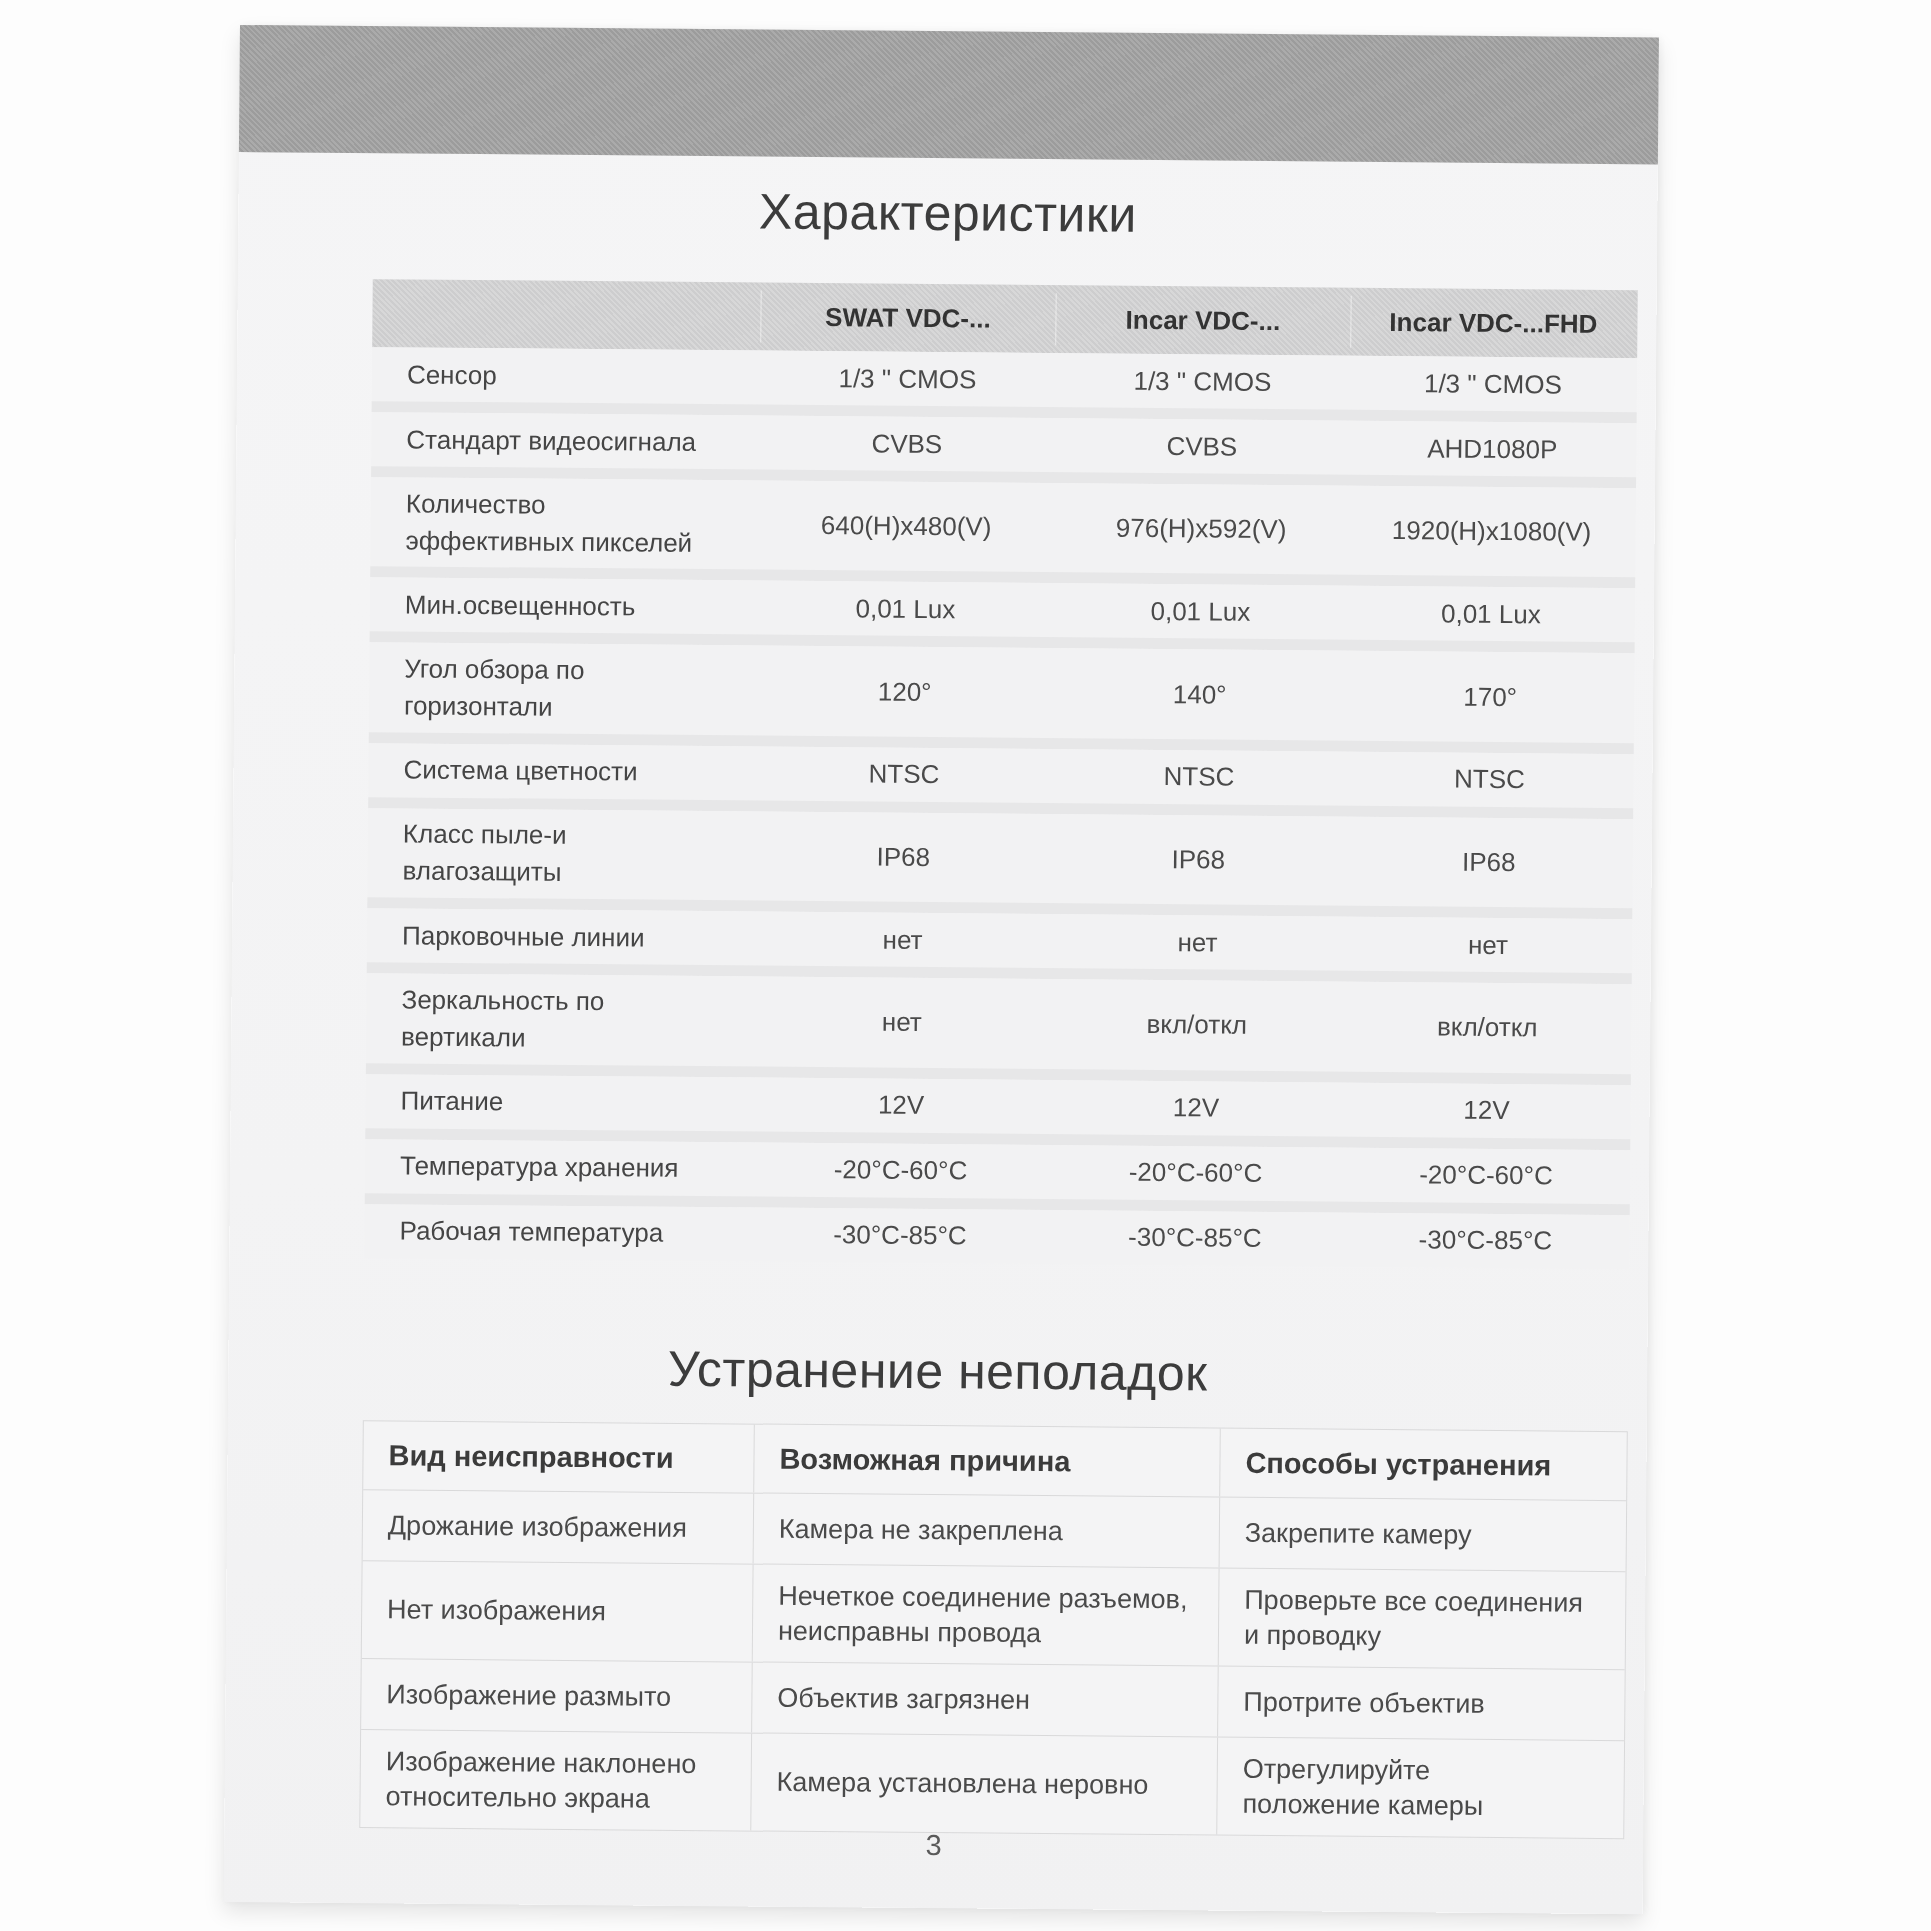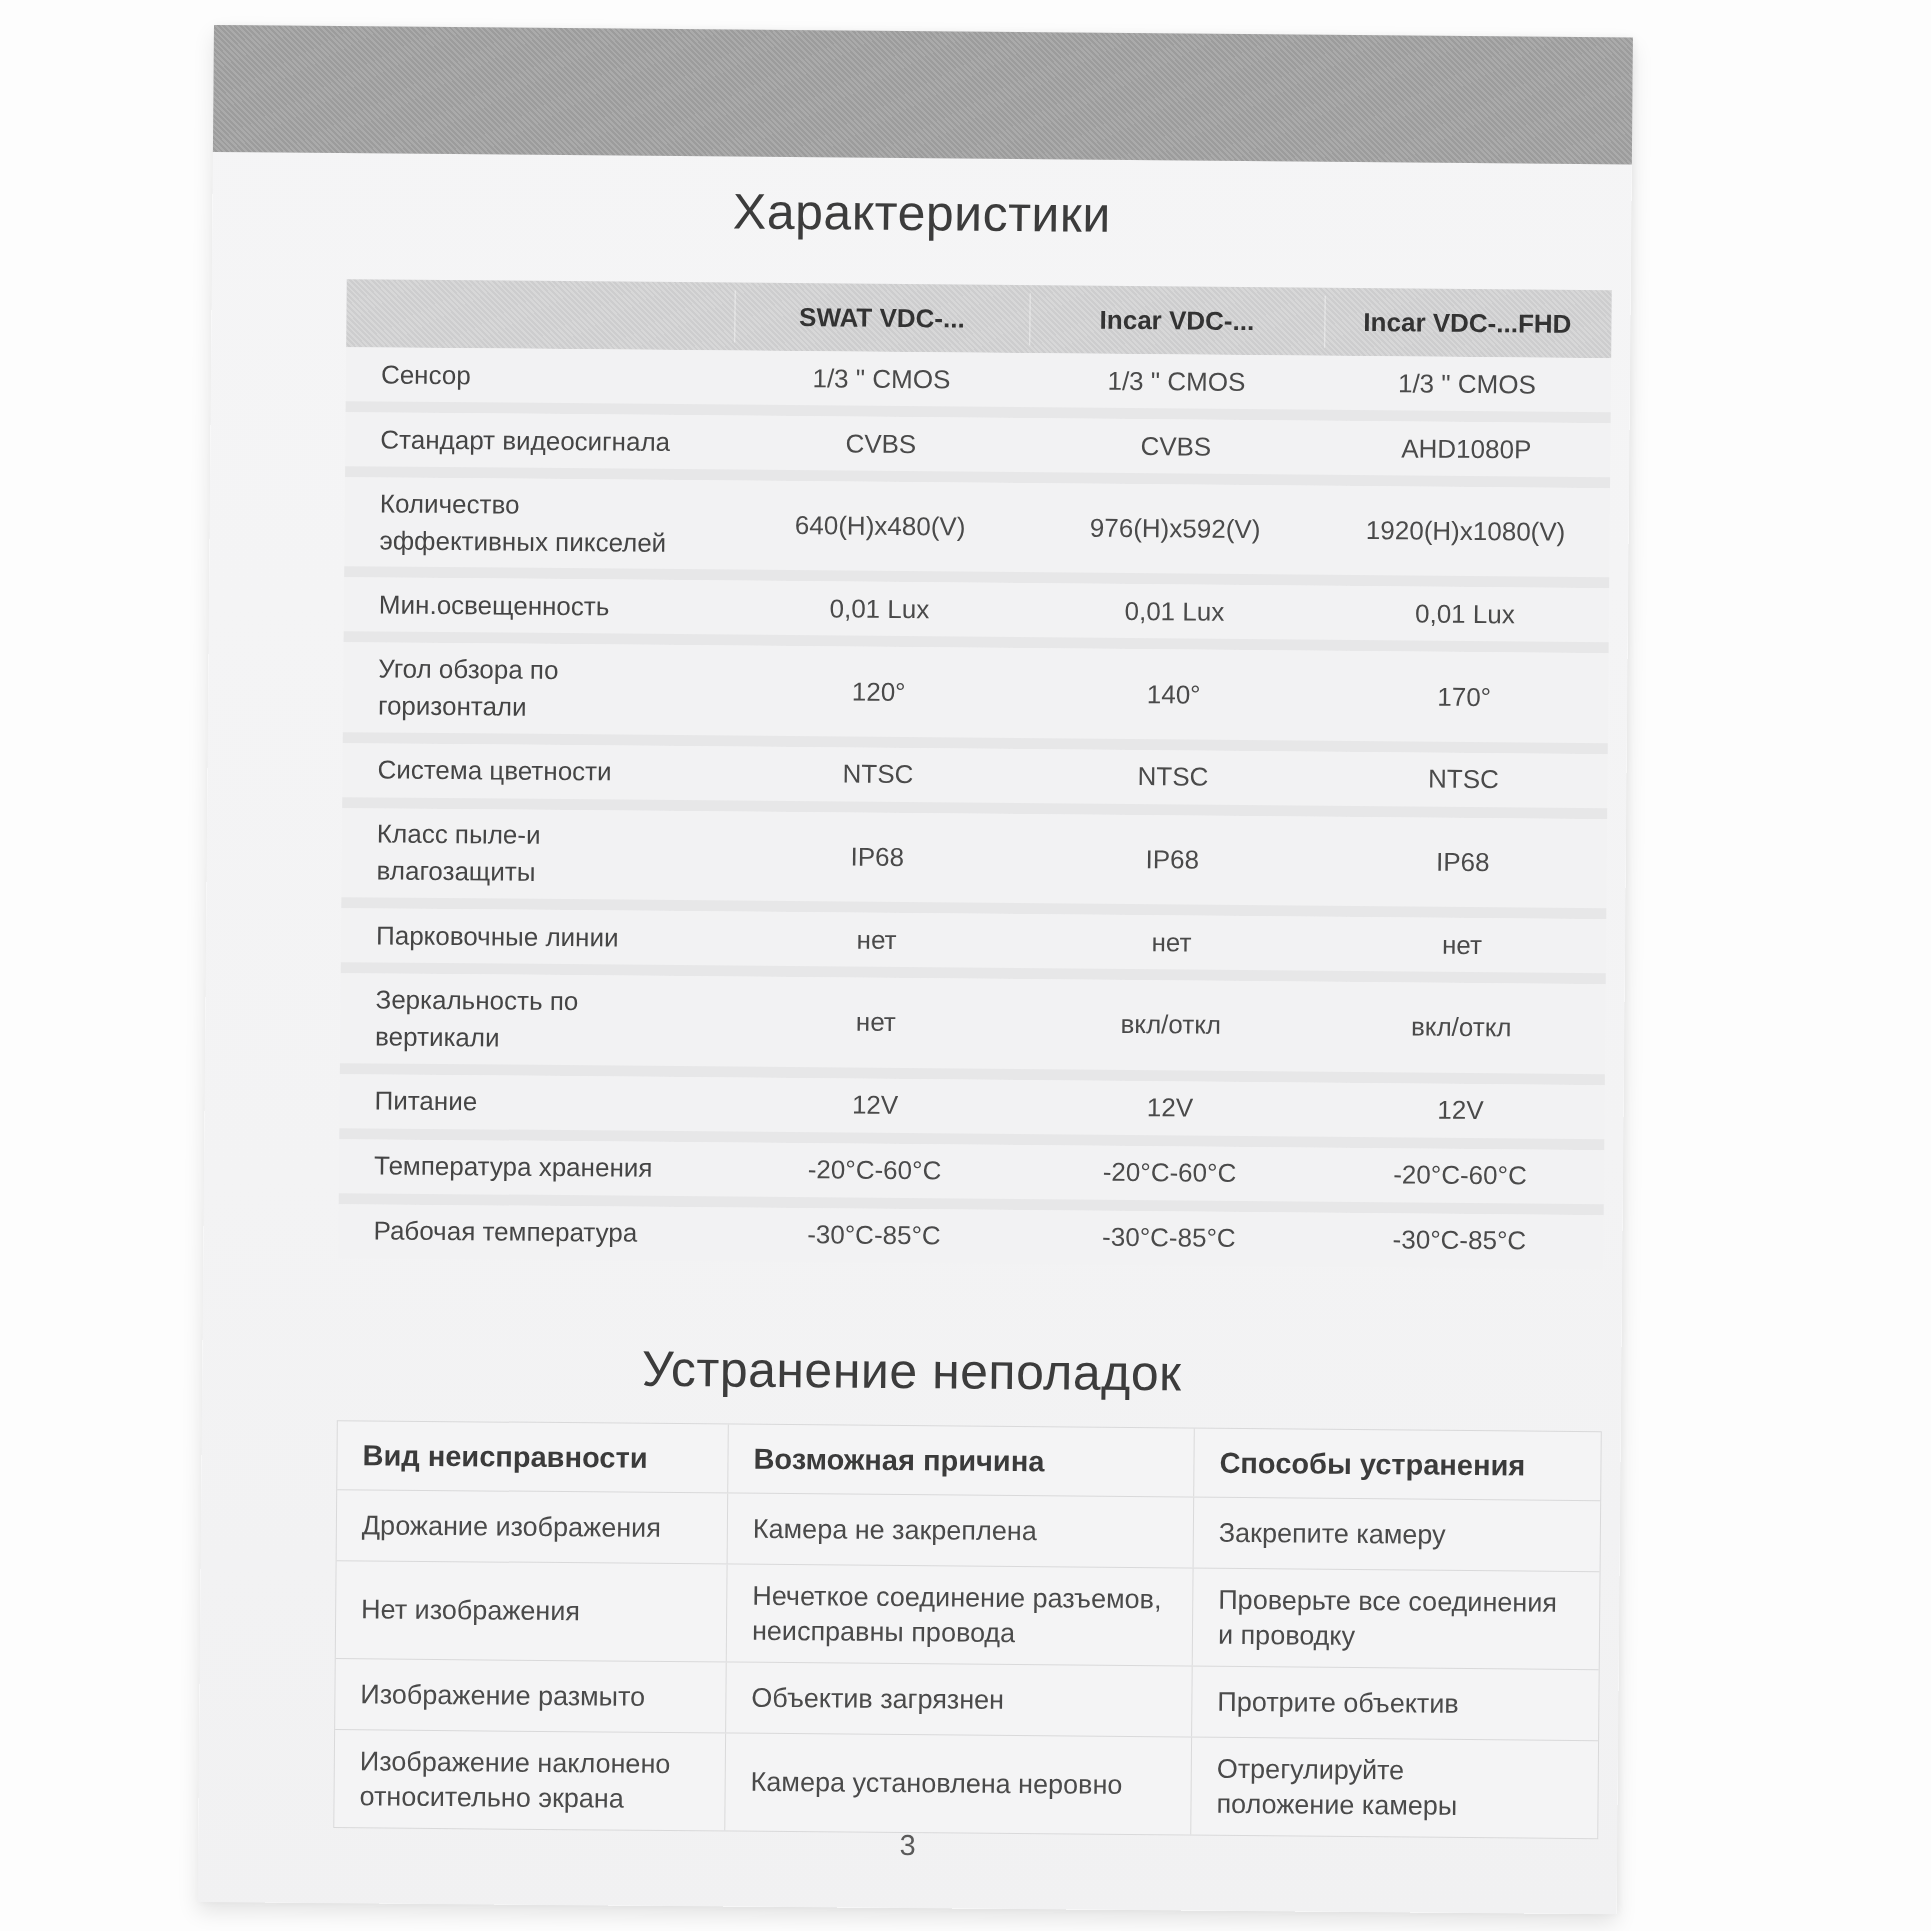--- a/index.html
+++ b/index.html
@@ -4,21 +4,21 @@
 <style>
   html,body{margin:0;padding:0;}
   body{
     width:1931px;height:1931px;
     background:#fdfdfd;
     font-family:"Liberation Sans","DejaVu Sans",sans-serif;
     color:#4a4a4a;
     overflow:hidden;
     position:relative;
   }
-  .photo{position:absolute;inset:0;}
+  .photo{position:absolute;inset:0;margin-left:26px;}
   
   .page{
     position:absolute;
     left:214px;top:25px;
     width:1419px;height:1877px;
     background:linear-gradient(178deg,#f5f5f6 0%,#f3f3f4 60%,#f1f1f2 100%);
     transform:rotate(0.5deg);
     transform-origin:top left;
     box-shadow:0 9.7px 21px rgba(0,0,0,0.10), 1.9px 0 7.7px rgba(0,0,0,0.04);
   }

